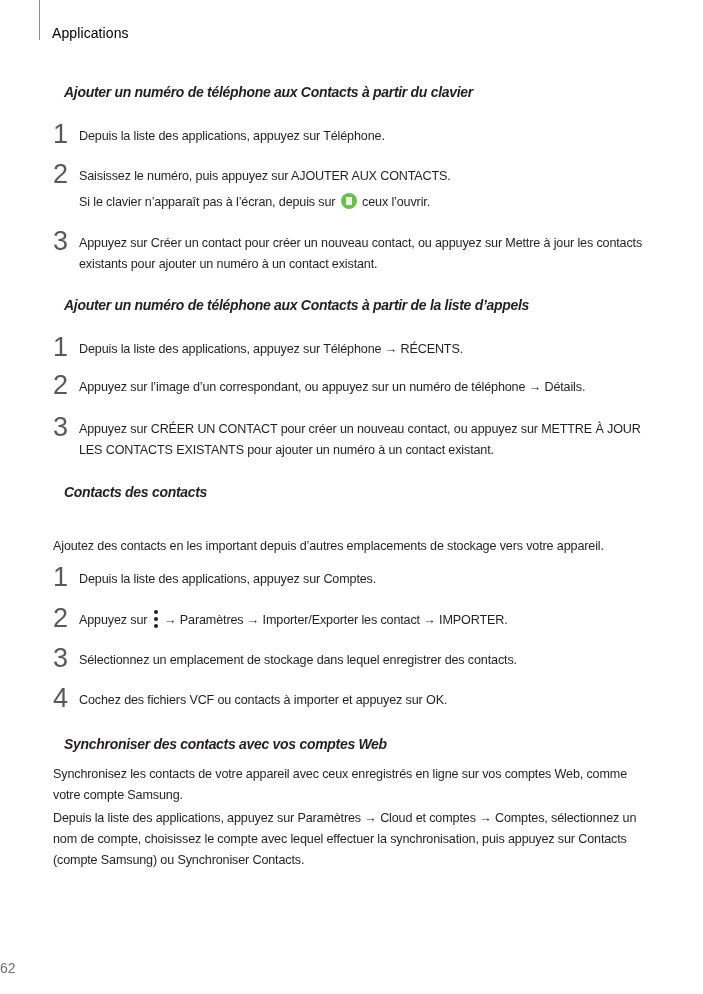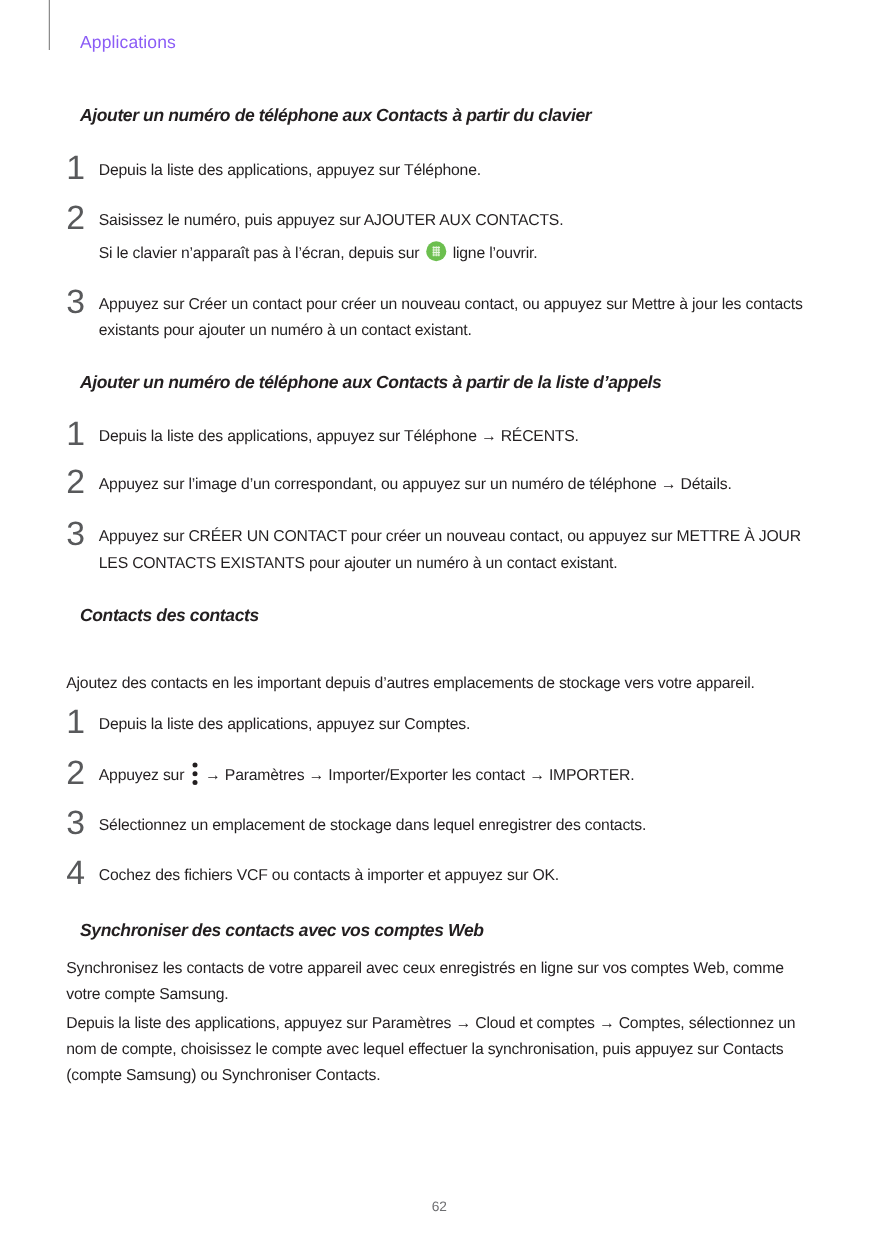--- a/index.html
+++ b/index.html
@@ -1,21 +1,21 @@
 <!DOCTYPE html>
 <html><head>
 <meta charset="utf-8">
 <style>
   html, body { margin: 0; padding: 0; background: #ffffff; }
   body {
     width: 703px; height: 994px; position: relative; overflow: hidden;
     font-family: "Liberation Sans", sans-serif; color: #231f20;
   }
   .header-rule { position: absolute; left: 39px; top: 0; width: 1px; height: 40px; background: #8c8c8c; }
-  .header-title { position: absolute; left: 64px; top: 25px; font-size: 14px; color: #8b5cf6; letter-spacing: 0.1px; }
+  .header-title { position: absolute; left: 52px; top: 25px; font-size: 14px; color: #000000; letter-spacing: 0.1px; }
 
   .section-title {
     position: absolute; left: 64px; font-size: 14px; font-weight: bold; color: #231f20;
     letter-spacing: -0.3px; white-space: nowrap; font-style: italic;
   }
   .step { position: absolute; left: 53px; width: 600px; }
   .step-num {
     position: absolute; left: 0; top: -7px; font-size: 27px; color: #58595b; font-weight: normal;
     line-height: 30px;
   }
@@ -34,39 +34,39 @@
   }
   .icon-keypad::before {
     content: ""; position: absolute; left: 5px; top: 4px; width: 6px; height: 8px;
     background-image: radial-gradient(circle, #e8f6e0 0.8px, transparent 1px);
     background-size: 2px 2px;
   }
   .icon-more {
     display: inline-block; width: 6px; height: 18px; position: relative; vertical-align: -4px; margin: 0 2px;
   }
   .icon-more span { position: absolute; left: 1px; width: 4px; height: 4px; border-radius: 50%; background: #231f20; }
-  .page-number { position: absolute; left: 0; width: 703px; top: 960px; text-align: center; font-size: 11px; color: #6d6e71; }
+  .page-number { position: absolute; left: 0; width: 703px; top: 960px; font-size: 14px; color: #6d6e71; }
 </style>
 </head>
 <body>
 
 <div class="header-rule"></div>
 <div class="header-title">Applications</div>
 
 <div class="section-title" style="top:84px">Ajouter un numéro de téléphone aux Contacts à partir du clavier</div>
 
 <div class="step" style="top:126px">
   <div class="step-num">1</div>
   <div class="step-text"><span>Depuis la liste des applications, appuyez sur </span><b>Téléphone</b><span>.</span></div>
 </div>
 
 <div class="step" style="top:166px">
   <div class="step-num">2</div>
   <div class="step-text"><span>Saisissez le numéro, puis appuyez sur </span><b>AJOUTER AUX CONTACTS</b><span>.</span></div>
-  <div class="step-text" style="top:26px"><span>Si le clavier n’apparaît pas à l’écran, depuis sur </span><span class="icon-keypad"></span><span> ligne l’ouvrir.</span></div>
+  <div class="step-text" style="top:26px"><span>Si le clavier n’apparaît pas à l’écran, depuis sur </span><span class="icon-keypad"></span><span> ceux l’ouvrir.</span></div>
 </div>
 
 <div class="step" style="top:233px">
   <div class="step-num">3</div>
   <div class="step-text"><span>Appuyez sur </span><b>Créer un contact</b><span> pour créer un nouveau contact, ou appuyez sur </span><b>Mettre à jour les contacts existants</b><span> pour ajouter un numéro à un contact existant.</span></div>
 </div>
 
 <div class="section-title" style="top:297px">Ajouter un numéro de téléphone aux Contacts à partir de la liste d’appels</div>
 
 <div class="step" style="top:339px">

